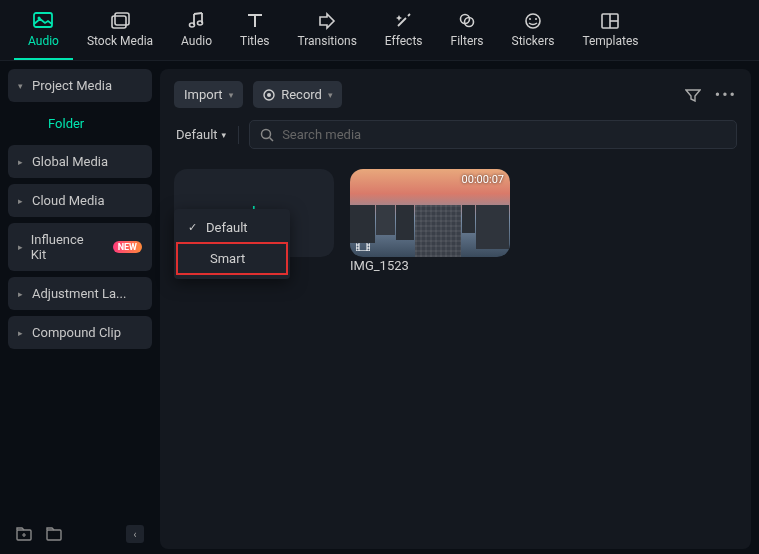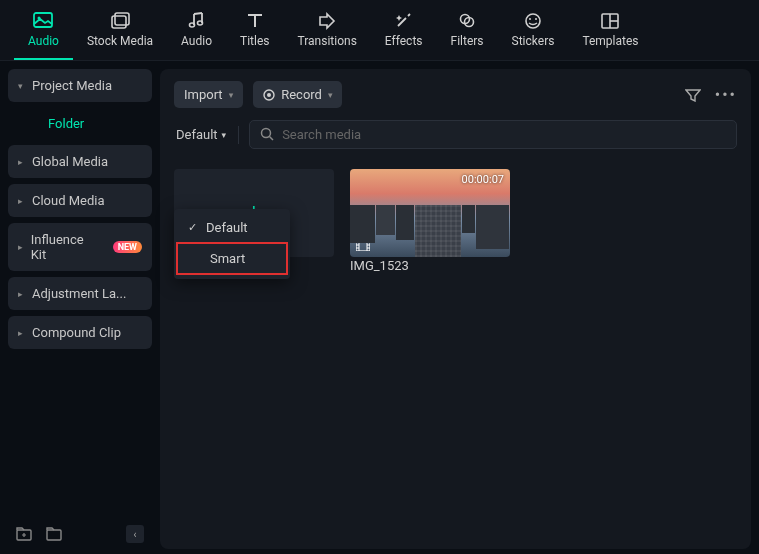--- a/index.html
+++ b/index.html
@@ -19,26 +19,26 @@
 .sidebar-bottom{margin-top:auto;display:flex;align-items:center;gap:14px;padding:6px 8px}
 .sidebar-bottom .collapse{margin-left:auto;width:18px;height:18px;background:#1e232c;border-radius:3px;display:flex;align-items:center;justify-content:center;font-size:10px;color:#aaa}
 .content{flex:1;background:#14181f;border-radius:8px;margin:8px 8px 8px 0;padding:0;display:flex;flex-direction:column;position:relative}
 .toolbar{display:flex;gap:10px;padding:12px 14px}
 .btn{background:#2a303a;border:none;color:#d0d0d0;padding:6px 10px;border-radius:5px;font-size:13px;display:flex;align-items:center;gap:6px;cursor:pointer}
 .btn .chev{font-size:9px;color:#888}
 .toolbar-right{margin-left:auto;display:flex;gap:14px;align-items:center;color:#aaa}
 .filterbar{display:flex;align-items:center;padding:0 14px 10px;gap:10px}
 .sort-btn{display:flex;align-items:center;gap:4px;color:#c8c8c8;font-size:13px;cursor:pointer;padding:4px 2px}
 .divider{width:1px;height:18px;background:#2a303a}
-.search-wrap{flex:1;display:flex;align-items:flex-start;gap:8px;background:#1a1f27;border:1px solid #2a303a;border-radius:5px;padding:6px 10px}
+.search-wrap{flex:1;display:flex;align-items:flex-end;gap:8px;background:#1a1f27;border:1px solid #2a303a;border-radius:5px;padding:6px 10px}
 .search-wrap input{background:transparent;border:none;outline:none;color:#d0d0d0;font-size:13px;flex:1}
 .search-wrap input::placeholder{color:#666}
 .grid{display:flex;gap:16px;padding:10px 14px;flex-wrap:wrap}
 .card{width:160px}
-.thumb{width:160px;height:88px;border-radius:4px;background:#1e232c;display:flex;align-items:center;justify-content:center;position:relative;overflow:hidden}
+.thumb{width:160px;height:88px;border-radius:13px;background:#1e232c;display:flex;align-items:center;justify-content:center;position:relative;overflow:hidden}
 .thumb.import{background:#1e232c}
 .plus{font-size:28px;color:#00e5b0;font-weight:300}
 .media-thumb{background:linear-gradient(180deg,#e8a87c 0%,#d97a6a 28%,#7a8fa8 55%,#3a4a5c 100%);position:relative}
 .buildings{position:absolute;bottom:0;left:0;right:0;height:52px;display:flex}
 .bld{background:#2a2f36;margin-right:1px}
 .bld.w1{width:26px;height:38px}
 .bld.w2{width:20px;height:30px;background:#353a42}
 .bld.w3{width:18px;height:35px}
 .bld.w4{width:48px;height:52px;background:#3a3f48;background-image:repeating-linear-gradient(0deg,rgba(255,255,255,0.06) 0 2px,transparent 2px 5px),repeating-linear-gradient(90deg,rgba(255,255,255,0.06) 0 2px,transparent 2px 5px)}
 .bld.w5{width:14px;height:28px}

